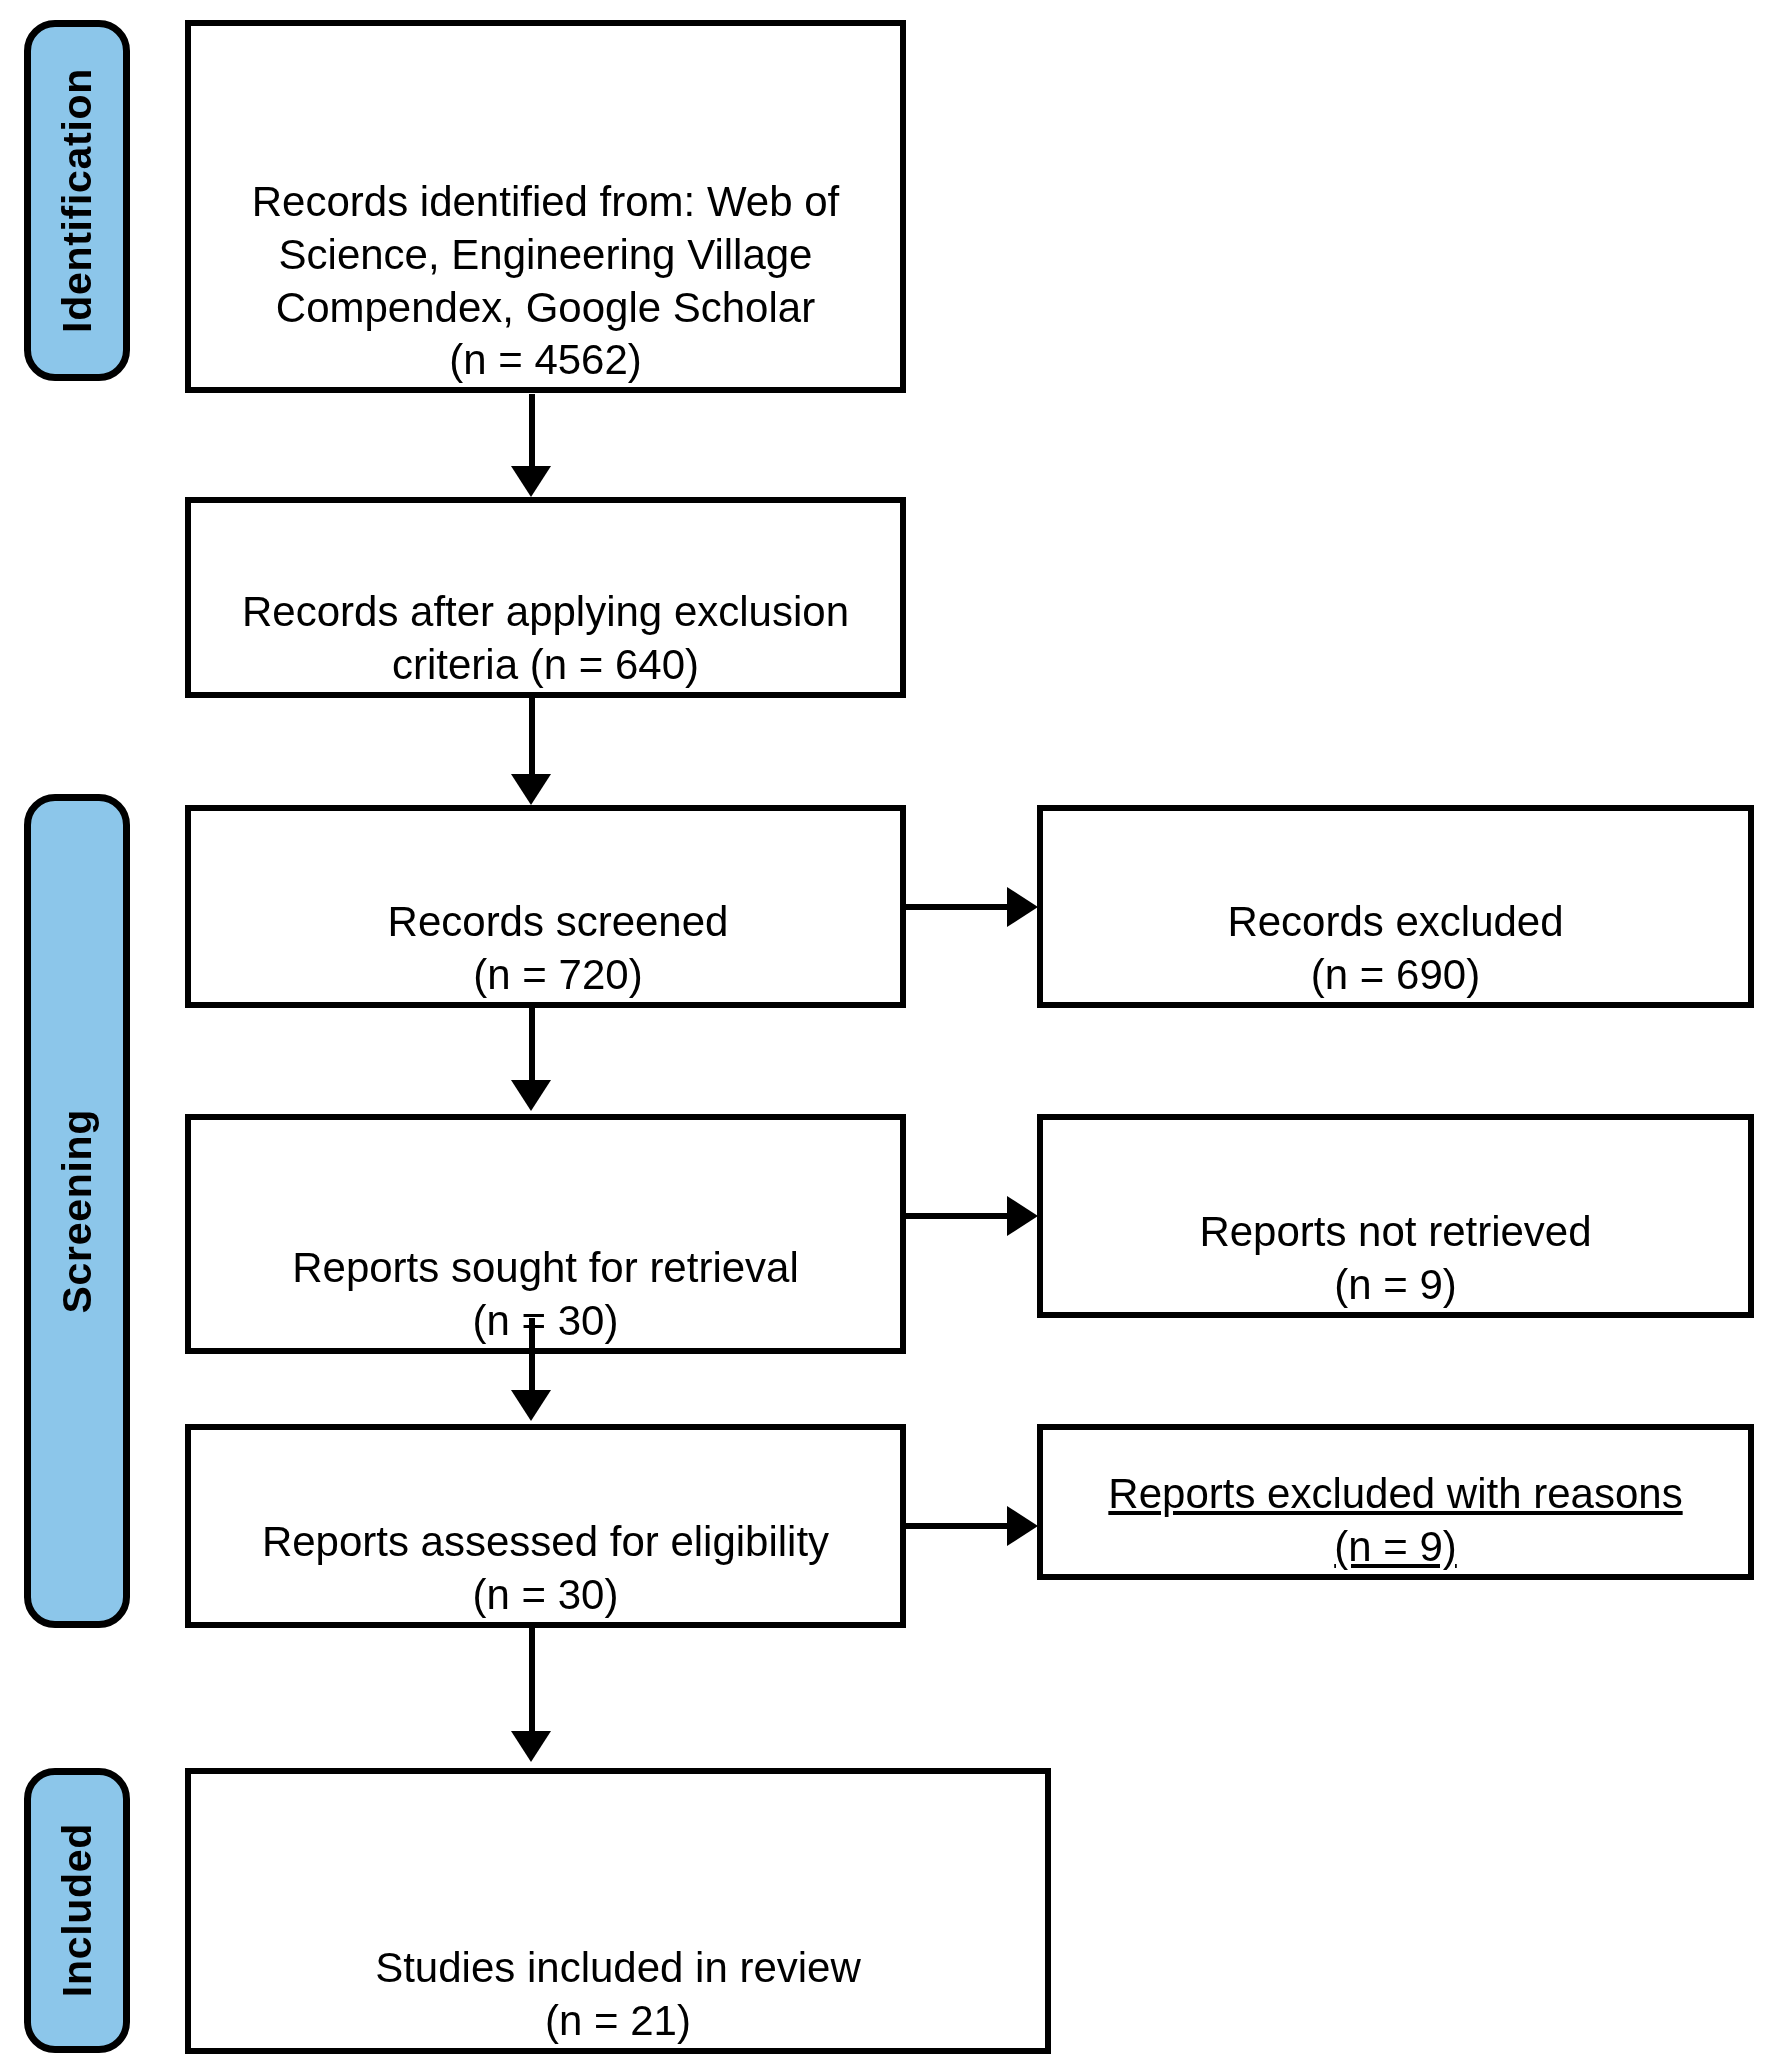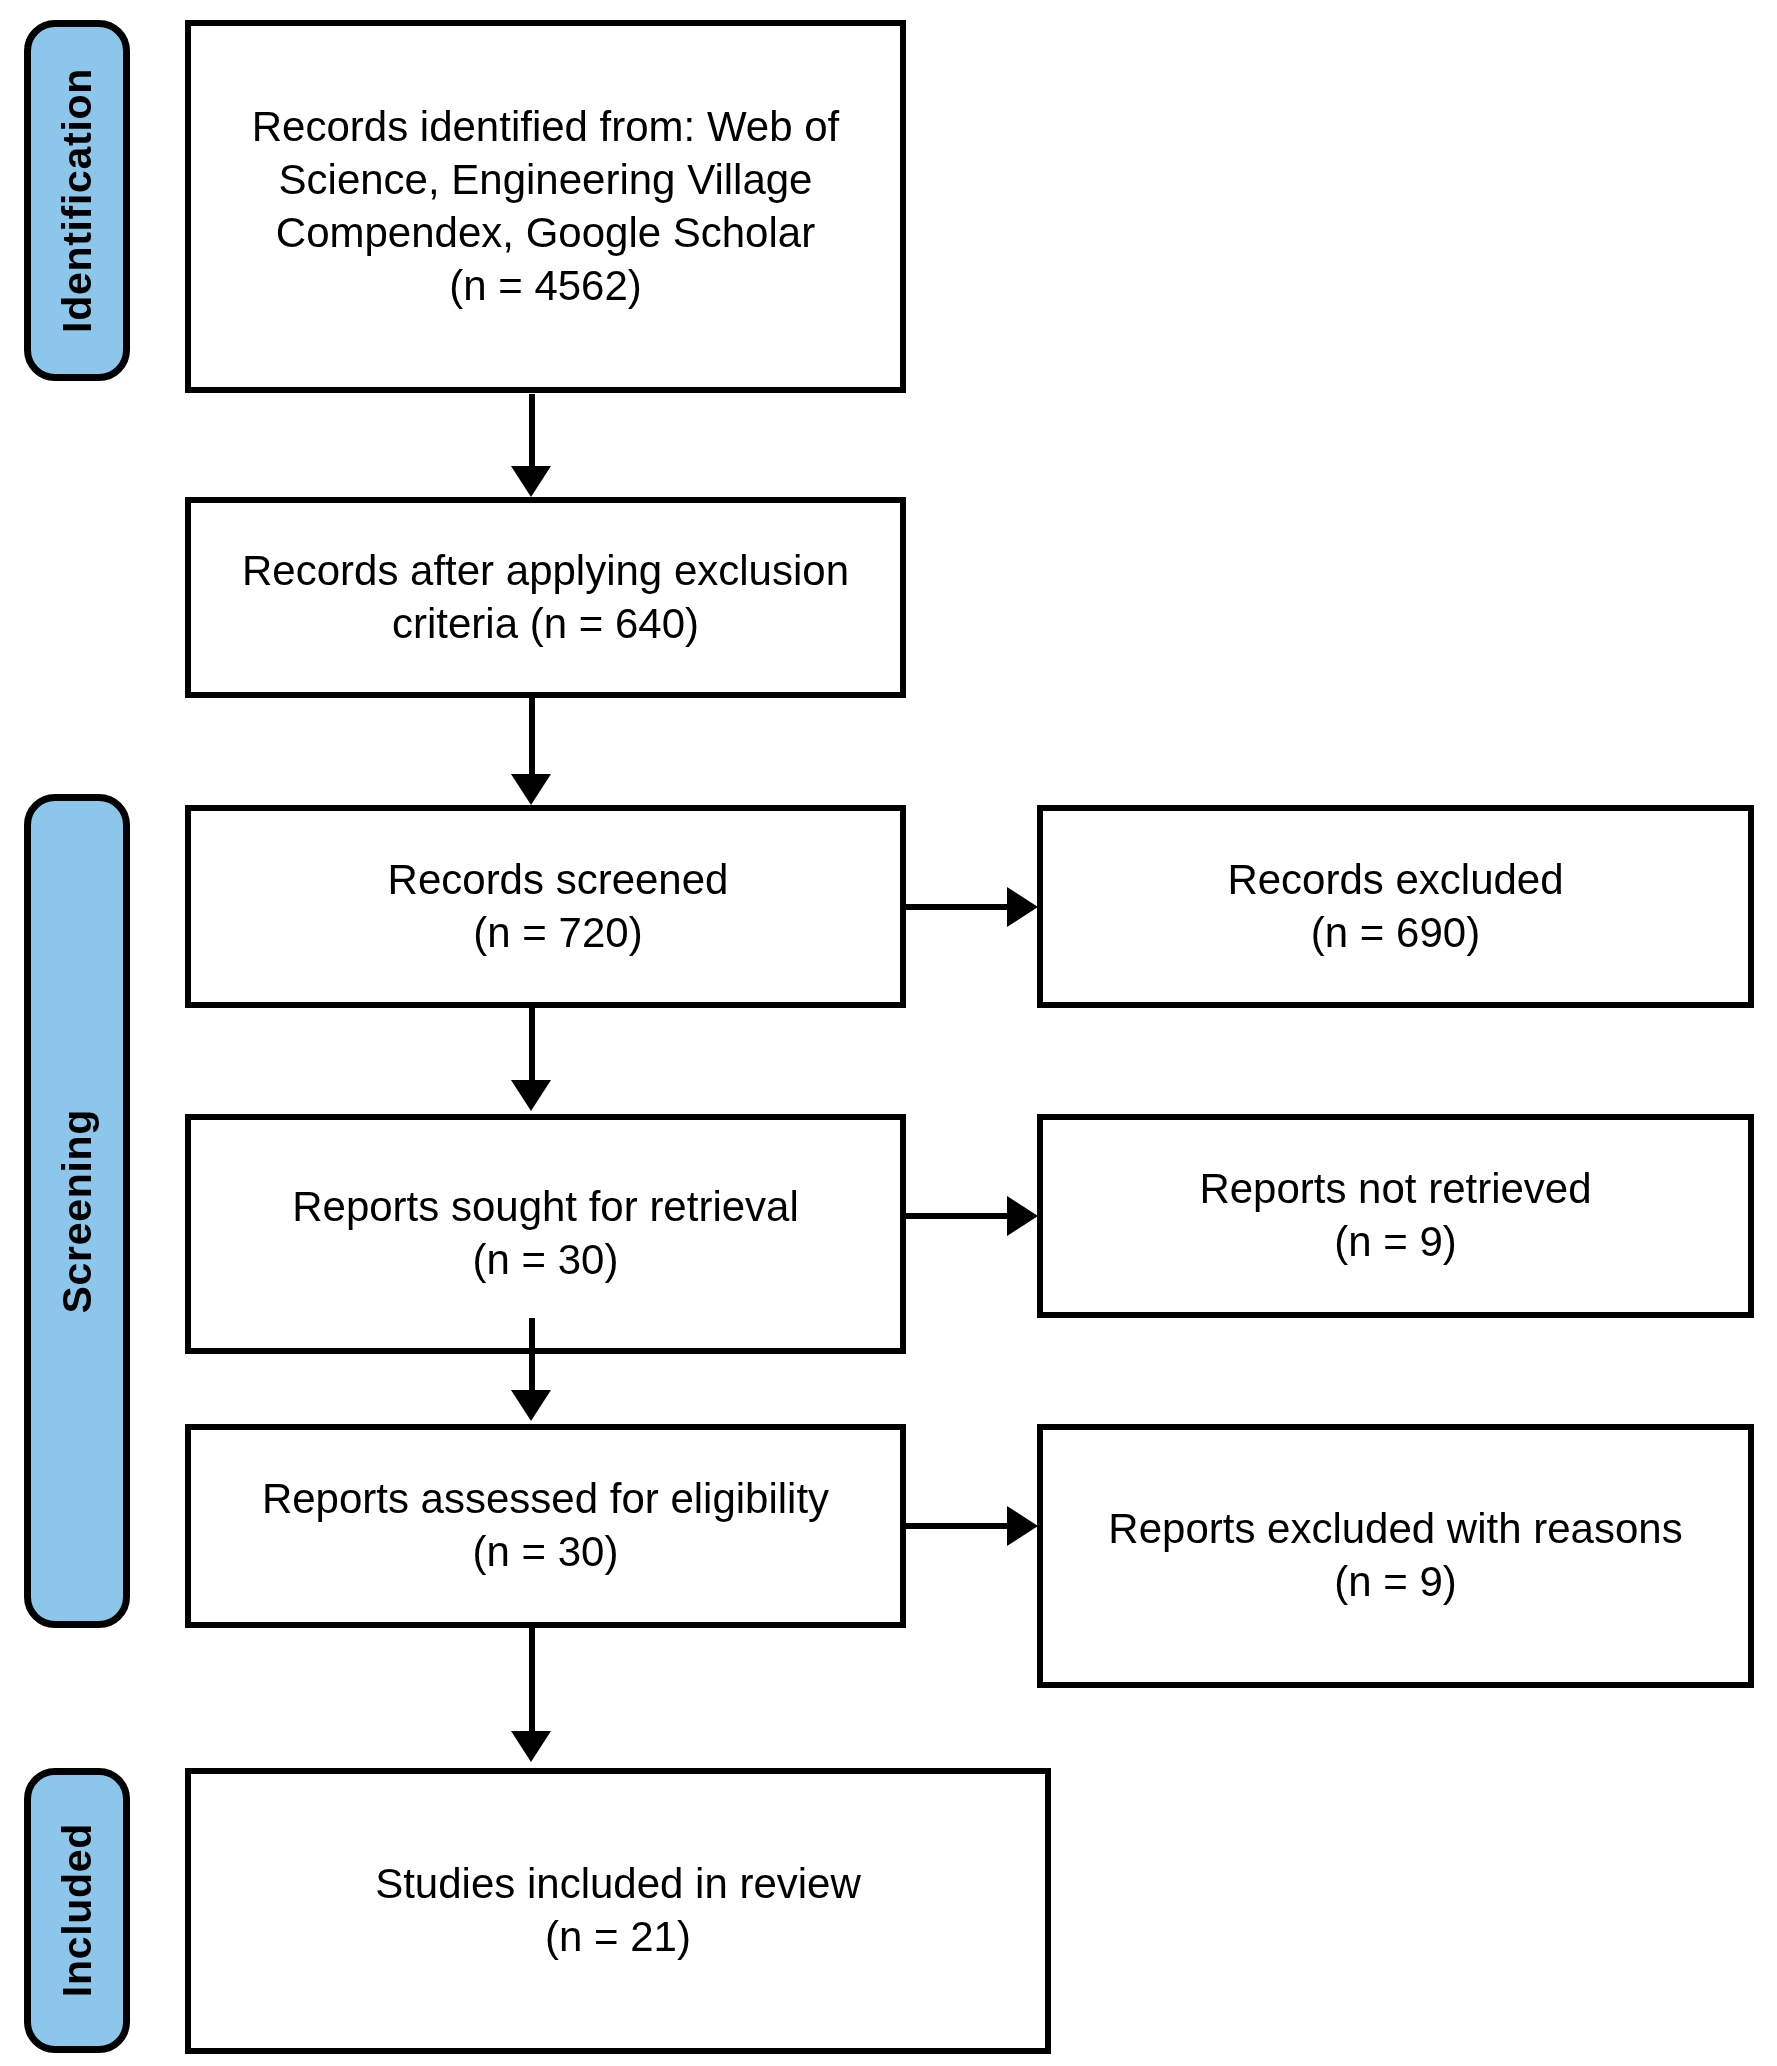--- a/index.html
+++ b/index.html
@@ -39,21 +39,21 @@
     text-align: center;
   }
 
   
   .box {
     position: absolute;
     box-sizing: border-box;
     background: #ffffff;
     border: 6.1px solid #000000;
     display: flex;
-    align-items: center;
+    align-items: flex-end;
     justify-content: center;
     padding: 0 23px;
   }
   .box-text {
     font-size: 42px;
     line-height: 1.26;
     color: #000000;
     text-align: center;
     white-space: pre-line;
   }
@@ -154,21 +154,21 @@
   <div class="arrow-down" style="left:511px; top:1390px;"></div>
 
   <div class="box" style="left:185px; top:1424px; width:721px; height:204px;">
     <div class="box-text">Reports assessed for eligibility
 (n = 30)</div>
   </div>
 
   <div class="conn-h" style="left:906px; top:1523px; width:104px;"></div>
   <div class="arrow-right" style="left:1007px; top:1506px;"></div>
 
-  <div class="box" style="left:1037px; top:1424px; width:717px; height:264px;">
+  <div class="box" style="left:1037px; top:1424px; width:717px; height:156px;text-decoration:underline;">
     <div class="box-text">Reports excluded with reasons
 (n = 9)</div>
   </div>
 
   <div class="conn-v" style="left:529px; top:1628px; height:106px;"></div>
   <div class="arrow-down" style="left:511px; top:1731px;"></div>
 
   <div class="box" style="left:185px; top:1768px; width:866px; height:286px;">
     <div class="box-text">Studies included in review
 (n = 21)</div>

